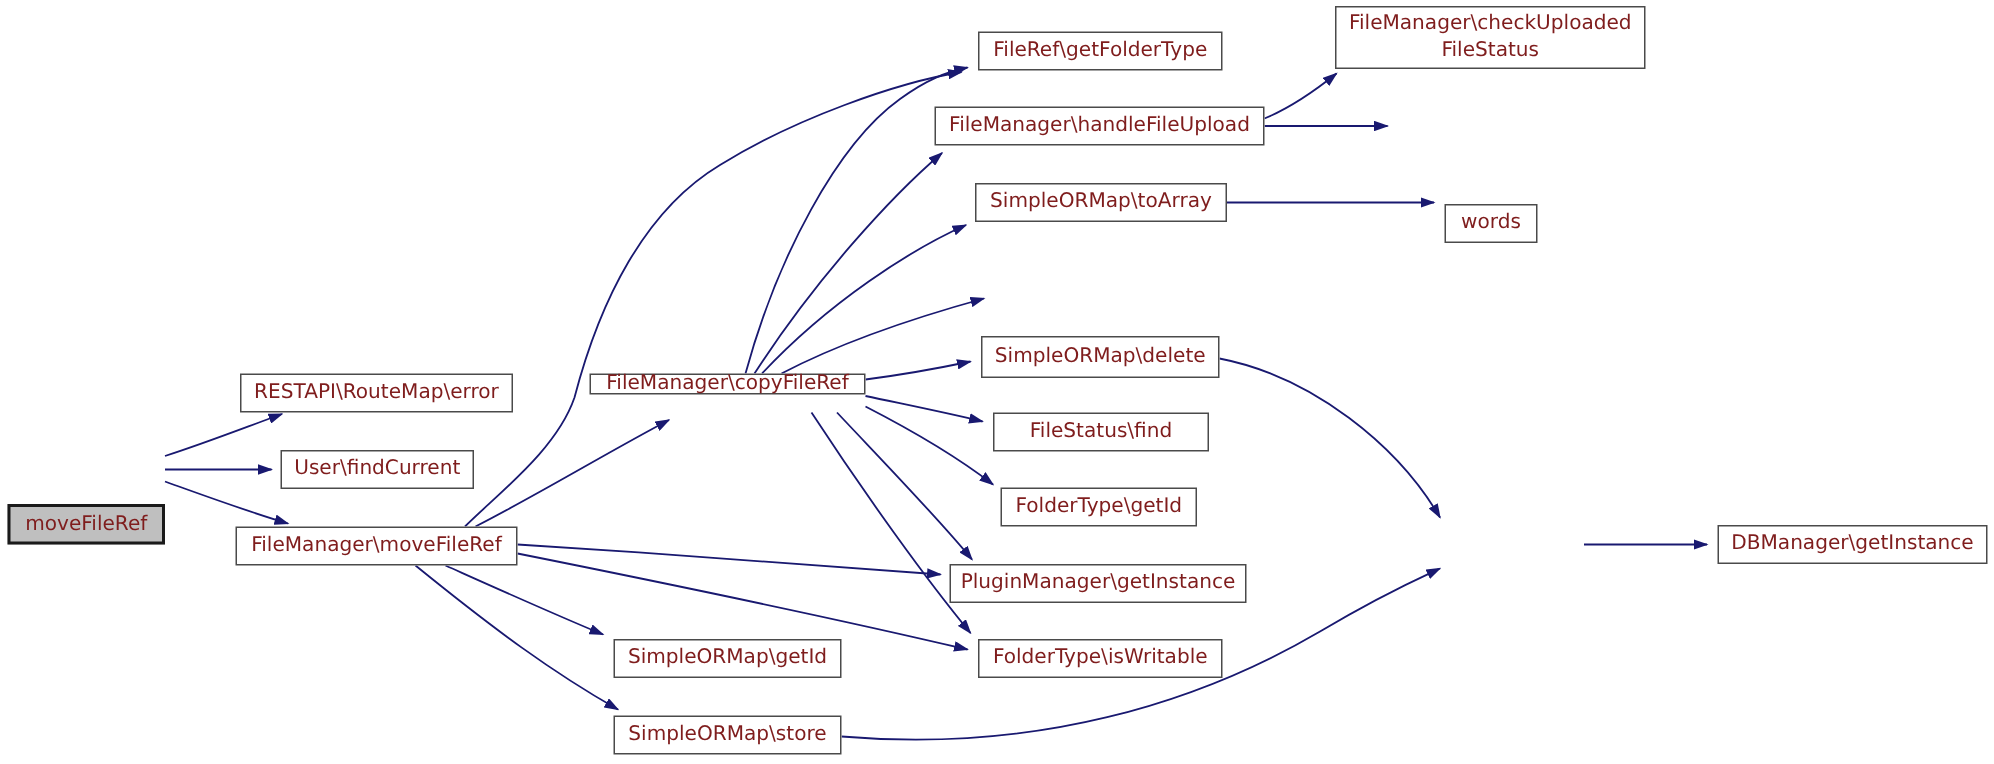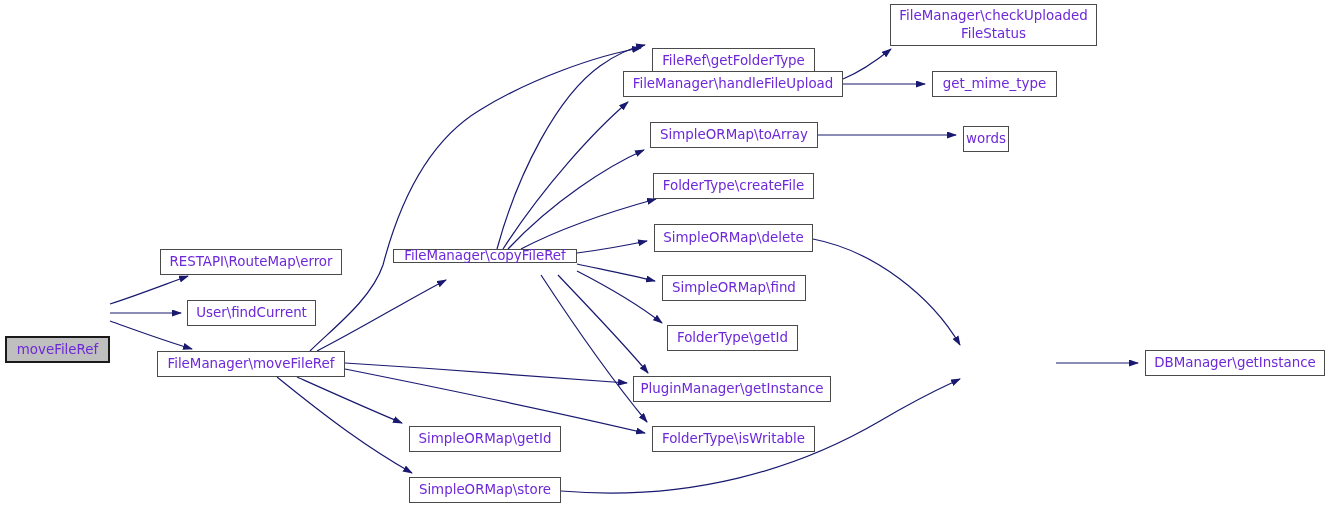--- a/index.html
+++ b/index.html
@@ -15,21 +15,21 @@
   #edge-layer {
     position: absolute;
     left: 0;
     top: 0;
   }
   .node {
     position: absolute;
     box-sizing: border-box;
     background: #ffffff;
     border: 1px solid #4a4a4a;
-    color: #6d28d9;
+    color: #7f1d1d;
     font-size: 13.4px;
     line-height: 18px;
     display: flex;
     align-items: center;
     justify-content: center;
     text-align: center;
     white-space: pre-line;
     cursor: pointer;
   }
   .node.root {
@@ -75,29 +75,27 @@
       <path d="M818,135 L956,135" class="edge" stroke="#191970" marker-end="url(#arrow)"></path>
       <path d="M813,239 C875,251 932,297 960,345" class="edge" stroke="#191970" marker-end="url(#arrow)"></path>
       <path d="M561,491 C690,502 798,469 880,421 C922,396 945,386 960,379" class="edge" stroke="#191970" marker-end="url(#arrow)"></path>
       <path d="M1056,363 L1138,363" class="edge" stroke="#191970" marker-end="url(#arrow)"></path>
     </svg>
     <div class="node root" style="left: 5px; top: 300px; width: 105px; height: 27px; margin-top: 36px;">moveFileRef</div>
     <div class="node" style="left: 160px; top: 249px; width: 182px; height: 26px;">RESTAPI\RouteMap\error</div>
     <div class="node" style="left: 187px; top: 300px; width: 129px; height: 26px;">User\findCurrent</div>
     <div class="node" style="left: 157px; top: 351px; width: 188px; height: 26px;">FileManager\moveFileRef</div>
     <div class="node" style="left: 393px; top: 249px; width: 184px; height: 14px; text-align: right;">FileManager\copyFileRef</div>
-    <div class="node" style="left: 652px; top: 21px; width: 163px; height: 26px; margin-top: 27px;">FileRef\getFolderType</div>
+    <div class="node" style="left: 652px; top: 21px; width: 163px; height: 26px;">FileRef\getFolderType</div>
     <div class="node" style="left: 623px; top: 71px; width: 220px; height: 26px;">FileManager\handleFileUpload</div>
     <div class="node" style="left: 890px; top: 4px; width: 207px; height: 42px;">FileManager\checkUploaded
 FileStatus</div>
-    <div class="node" style="left: 932px; top: 71px; width: 125px; height: 26px;">get_mime_type</div>
     <div class="node" style="left: 650px; top: 122px; width: 168px; height: 26px;">SimpleORMap\toArray</div>
-    <div class="node" style="left: 963px; top: 126px; width: 46px; height: 26px;">words</div>
-    <div class="node" style="left: 653px; top: 173px; width: 161px; height: 26px;">FolderType\createFile</div>
+    <div class="node" style="left: 963px; top: 136px; width: 62px; height: 26px;">words</div>
     <div class="node" style="left: 654px; top: 224px; width: 159px; height: 28px;">SimpleORMap\delete</div>
-    <div class="node" style="left: 662px; top: 275px; width: 144px; height: 26px;">SimpleORMap\find</div>
+    <div class="node" style="left: 662px; top: 275px; width: 144px; height: 26px;">FileStatus\find</div>
     <div class="node" style="left: 667px; top: 325px; width: 131px; height: 26px;">FolderType\getId</div>
     <div class="node" style="left: 633px; top: 376px; width: 198px; height: 26px;">PluginManager\getInstance</div>
     <div class="node" style="left: 652px; top: 426px; width: 163px; height: 26px;">FolderType\isWritable</div>
     <div class="node" style="left: 409px; top: 426px; width: 152px; height: 26px;">SimpleORMap\getId</div>
     <div class="node" style="left: 409px; top: 477px; width: 152px; height: 26px;">SimpleORMap\store</div>
     <div class="node" style="left: 1145px; top: 350px; width: 180px; height: 26px;">DBManager\getInstance</div>
   </div>
 
 </body></html>

